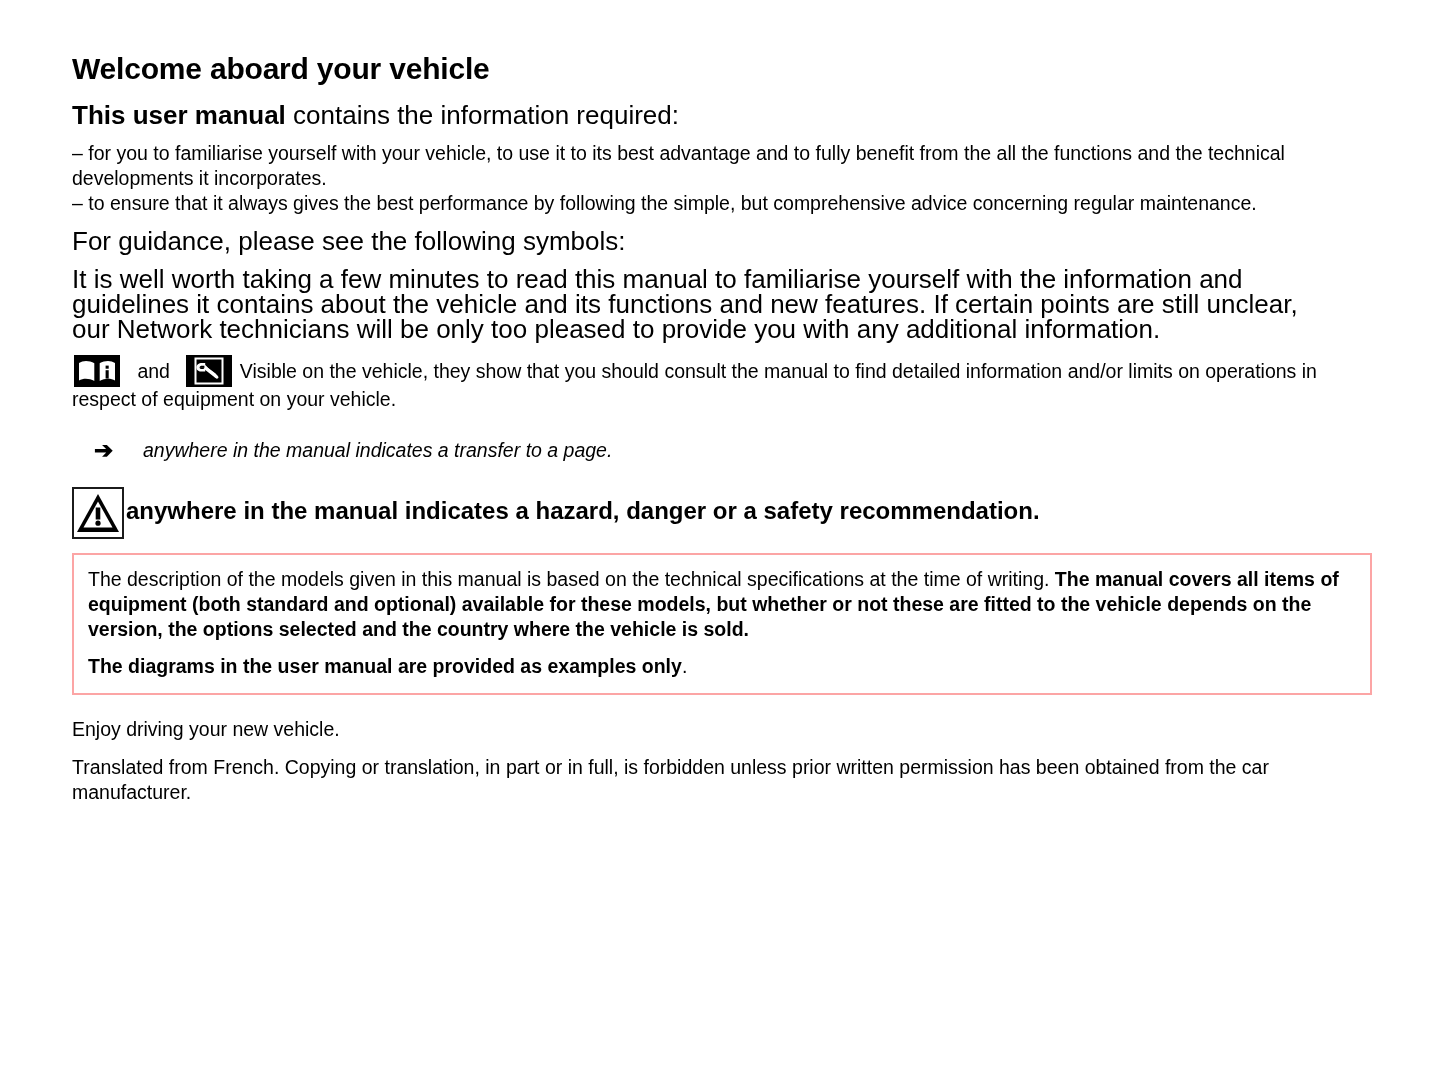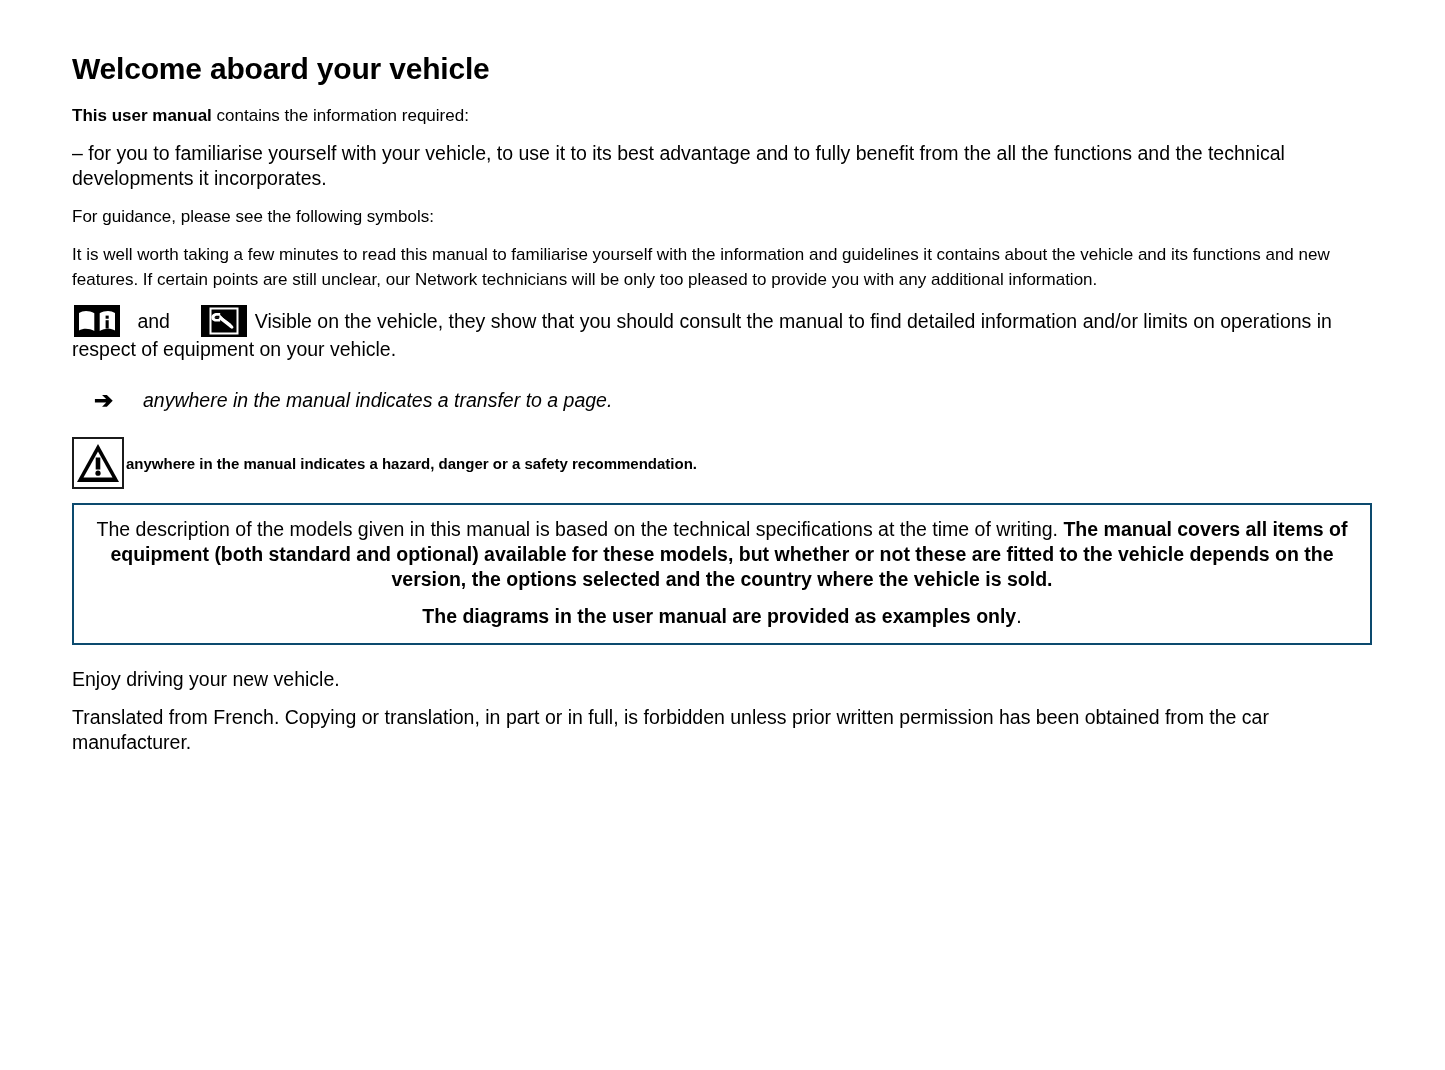--- a/index.html
+++ b/index.html
@@ -23,21 +23,21 @@
     background: #ffffff;
   }
   .page-title {
     font-size: 30px;
     font-weight: 700;
     line-height: 1.1;
     letter-spacing: -0.2px;
     margin: 0 0 18px 0;
   }
   .para {
-    font-size: 17px;
+    font-size: 26px;
     line-height: 25px;
     margin: 0 0 13px 0;
     max-width: 1302px;
   }
   .para b, .bold {
     font-weight: 700;
   }
   .dash-list {
     font-size: 19.5px;
     line-height: 25px;
@@ -63,21 +63,21 @@
     background: #000000;
     position: relative;
     margin: 0 2px;
   }
   .icon-box svg {
     position: absolute;
     left: 0;
     top: 0;
   }
   .and-word {
-    margin: 0 24px 0 10px;
+    margin: 0 9px 0 10px;
     text-align: right;
   }
 
   
   .arrow-row {
     font-size: 19.5px;
     line-height: 25px;
     margin: 26px 0 24px 0;
     padding-left: 22px;
   }
@@ -88,21 +88,21 @@
     font-weight: 700;
     vertical-align: -1px;
   }
   .arrow-text {
     margin-left: 23px;
     font-style: italic;
   }
 
   
   .hazard-row {
-    font-size: 15px;
+    font-size: 24px;
     line-height: 25px;
     font-weight: 700;
     margin: 10px 0 14px 0;
     white-space: nowrap;
   }
   .warn-box {
     display: inline-block;
     vertical-align: -20px;
     width: 52px;
     height: 52px;
@@ -113,27 +113,26 @@
     box-sizing: border-box;
   }
   .warn-box svg {
     position: absolute;
     left: 0;
     top: 0;
   }
 
   
   .notice-box {
-    border: 2px solid #0c4a6e;
+    border: 2px solid #fca5a5;
     padding: 12px 14px 14px 14px;
     margin: 0 0 22px 0;
     width: 1300px;
     box-sizing: border-box;
     background: #ffffff;
-    text-align: center;
   }
   .notice-box p {
     font-size: 19.5px;
     line-height: 25px;
     margin: 0 0 12px 0;
   }
   .notice-box p:last-child {
     margin-bottom: 0;
   }
   .closing {
@@ -149,20 +148,21 @@
 <div class="page">
 
   <h1 class="page-title">Welcome aboard your vehicle</h1>
 
   <p class="para">
     <b>This user manual</b><span> contains the information required:</span>
   </p>
 
   <div class="dash-list">
     <p class="dash-item">– for you to familiarise yourself with your vehicle, to use it to its best advantage and to fully benefit from the all the functions and the technical developments it incorporates.</p>
+    <p class="dash-item">– to ensure that it always gives the best performance by following the simple, but comprehensive advice concerning regular maintenance.</p>
   </div>
 
   <p class="para">For guidance, please see the following symbols:</p>
 
   <p class="para">It is well worth taking a few minutes to read this manual to familiarise yourself with the information and guidelines it contains about the vehicle and its functions and new features. If certain points are still unclear, our Network technicians will be only too pleased to provide you with any additional information.</p>
 
   <p class="symbol-row">
     <span class="icon-box">
       <svg width="46" height="32" viewBox="0 0 46 32" aria-hidden="true">
         <rect x="0" y="0" width="46" height="32" fill="#000000"></rect>

